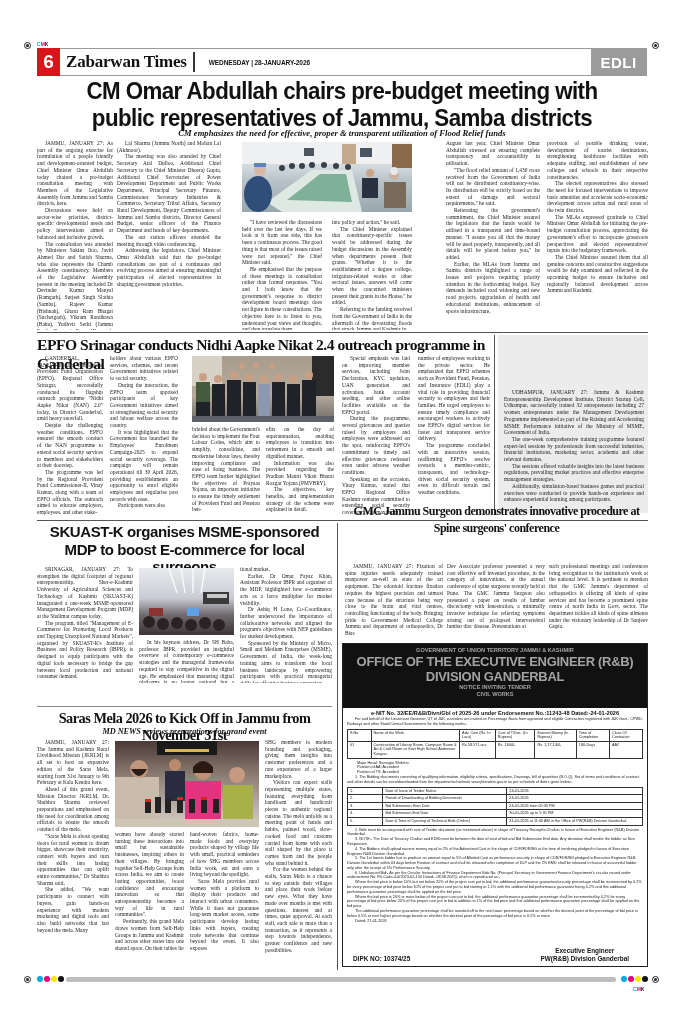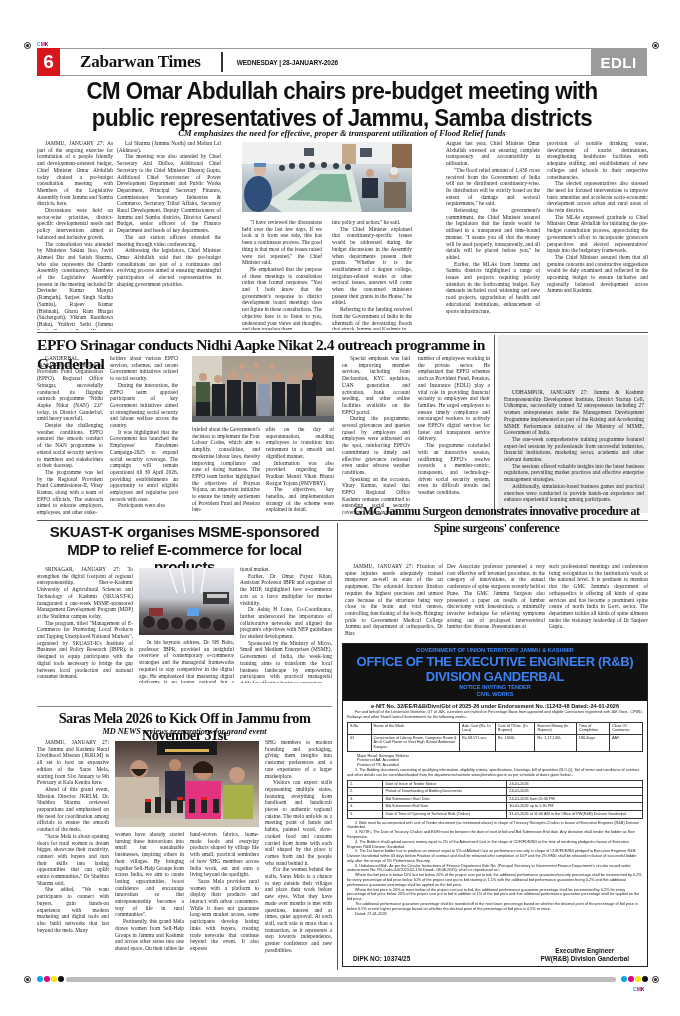--- a/index.html
+++ b/index.html
@@ -7,21 +7,21 @@
   body { position: relative; font-family: "Liberation Serif", serif; color: #111; }
   .reg-mark { position: absolute; width: 7px; height: 7px; border: 1px solid #222; border-radius: 50%; }
   .reg-mark::after { content: ""; position: absolute; left: 1px; top: 1px; width: 3px; height: 3px; background:#222; border-radius:50%; }
 
   .cmyk-label { position: absolute; font-family: "Liberation Sans", sans-serif; font-size: 5px; font-weight: bold; letter-spacing: 0; }
   .cmyk-label .c { color: #00a8e0; } .cmyk-label .m { color: #e2007a; } .cmyk-label .k { color: #111; }
 
   
   .masthead { position: absolute; left: 37px; top: 48px; width: 610px; height: 28px; border: 1px solid #9a9a9a; border-left: none; display: flex; align-items: center; background: #fff; }
   .page-no { width: 23px; height: 28px; background: #d9141b; color: #fff; font-family: "Liberation Sans", sans-serif; font-weight: bold; font-size: 19px; display: flex; align-items: center; justify-content: center; }
-  .paper-name { font-family: "Liberation Serif", serif; font-size: 17px; font-weight: bold; padding: 0 20px; letter-spacing: -0.2px; border-right: 2px solid #333; line-height: 20px; }
+  .paper-name { font-family: "Liberation Serif", serif; font-size: 17px; font-weight: bold; padding: 0 6px; letter-spacing: -0.2px; border-right: 2px solid #333; line-height: 20px; }
   .issue-date { font-family: "Liberation Sans", sans-serif; font-size: 6.5px; font-weight: bold; padding-left: 14px; letter-spacing: -0.1px; }
   .section-tag { margin-left: auto; width: 55px; height: 28px; background: #9b9b9b; color: #fff; font-family: "Liberation Sans", sans-serif; font-weight: bold; font-size: 15px; display: flex; align-items: center; justify-content: center; letter-spacing: 0.5px; }
 
   
   .lead-headline { position: absolute; left: 37px; top: 77px; width: 610px; text-align: center; font-family: "Liberation Sans", sans-serif; font-weight: bold; font-size: 24px; line-height: 27px; letter-spacing: -0.6px; transform: scaleX(0.93); transform-origin: center; }
   .lead-subhead { position: absolute; left: 37px; top: 128px; width: 610px; text-align: center; font-style: italic; font-weight: bold; font-size: 8.6px; }
 
   .col { position: absolute; font-family: "Liberation Serif", serif; font-size: 5.4px; line-height: 6.7px; text-align: justify; color: #222; overflow: hidden; }
   .col p { text-indent: 8px; }
   .col p:first-child { text-indent: 8px; }
@@ -33,21 +33,21 @@
 
   .h2 { position: absolute; font-weight: bold; text-align: center; letter-spacing: -0.4px; }
   .sans { font-family: "Liberation Sans", sans-serif; }
   .serif { font-family: "Liberation Serif", serif; }
 
   
   .jkedi-box { position: absolute; left: 498px; top: 335px; width: 150px; height: 178px; background: #ececec; }
 
   
   .tender { position: absolute; left: 342px; top: 643px; width: 306px; height: 324px; border: 1px solid #222; background: #fff; }
-  .tender-head { background: #111; color: #3b82f6; text-align: center; font-family: "Liberation Sans", sans-serif; font-weight: bold; padding-top: 3px; height: 57px; }
+  .tender-head { background: #111; color: #a3a3a3; text-align: center; font-family: "Liberation Sans", sans-serif; font-weight: bold; padding-top: 3px; height: 64px; }
   .tender-head .l1 { font-size: 5.6px; line-height: 7px; }
   .tender-head .l2 { font-size: 13px; line-height: 15px; letter-spacing: -0.3px; }
   .tender-head .l3 { font-size: 5.6px; line-height: 7px; }
   .tender-head .l4 { font-size: 5.6px; line-height: 7px; }
   .tender-ref { text-align: center; font-family: "Liberation Sans", sans-serif; font-weight: bold; font-size: 5.6px; line-height: 8px; margin-top: 1px; }
   .tender-body { font-family: "Liberation Sans", sans-serif; font-size: 3.8px; line-height: 4.8px; padding: 0 4px; color: #222; }
   .tender table { border-collapse: collapse; width: 100%; }
   .tender td, .tender th { border: 0.6px solid #333; font-family: "Liberation Sans", sans-serif; font-size: 3.8px; line-height: 4.6px; padding: 1px 2px; text-align: left; font-weight: normal; vertical-align: top; }
   .tender-sign { position: absolute; right: 18px; bottom: 3px; text-align: center; font-family: "Liberation Sans", sans-serif; font-weight: bold; font-size: 6.4px; line-height: 8px; }
   .tender-dipk { position: absolute; left: 10px; bottom: 4px; font-family: "Liberation Sans", sans-serif; font-weight: bold; font-size: 6.4px; }
@@ -209,21 +209,21 @@
   <div class="col" style="left:6px;top:54px;width:140px;height:120px;">
     <p>UDHAMPUR, JANUARY 27: Jammu &amp; Kashmir Entrepreneurship Development Institute, District Startup Cell, Udhampur, successfully trained 32 entrepreneurs including 27 women entrepreneurs under the Management Development Programme implemented as part of the Raising and Accelerating MSME Performance initiative of the Ministry of MSME, Government of India.</p>
       <p>The one-week comprehensive training programme featured expert-led sessions by professionals from successful industries, financial institutions, marketing sector, academia and other relevant domains.</p>
       <p>The sessions offered valuable insights into the latest business regulations, prevailing market practices and effective enterprise management strategies.</p>
       <p>Additionally, simulation-based business games and practical exercises were conducted to provide hands-on experience and enhance experiential learning among participants.</p>
   </div>
 </div>
 
 <div class="hrule" style="left:37px;top:520px;width:611px;"></div>
 
-<div class="h2 sans" style="left:37px;top:523px;width:295px;font-size:15px;line-height:17.5px;letter-spacing:-0.4px;">SKUAST-K organises MSME-sponsored MDP to relief E-commerce for local products</div>
+<div class="h2 sans" style="left:37px;top:523px;width:295px;font-size:15px;line-height:17.5px;letter-spacing:-0.4px;">SKUAST-K organises MSME-sponsored MDP to boost E-commerce for local surgeons</div>
 
 <div class="col" style="left:37px;top:566px;width:96px;height:117px;">
   <p>SRINAGAR, JANUARY 27: To strengthen the digital footprint of regional entrepreneurship, Sher-e-Kashmir University of Agricultural Sciences and Technology of Kashmir (SKUAST-K) inaugurated a one-week MSME-sponsored Management Development Program (MDP) at the Shalimar campus today.</p>
     <p>The program, titled "Management of E-Commerce for Promoting Local Products and Tapping Unexplored National Markets", organised by SKUAST-K's Institute of Business and Policy Research (IBPR), is designed to equip participants with the digital tools necessary to bridge the gap between local production and national consumer demand.</p>
 </div>
 
 <div class="photo" style="left:139px;top:568px;width:95px;height:67px;background:linear-gradient(180deg,#e9eaee 0%,#c9ccd4 45%,#6e6a6c 70%,#3d3436 100%);">
   <svg width="95" height="67" viewBox="0 0 95 67">
     <g stroke="#ffffff" stroke-width="1.2">
       <line x1="30" y1="0" x2="38" y2="25"></line>

